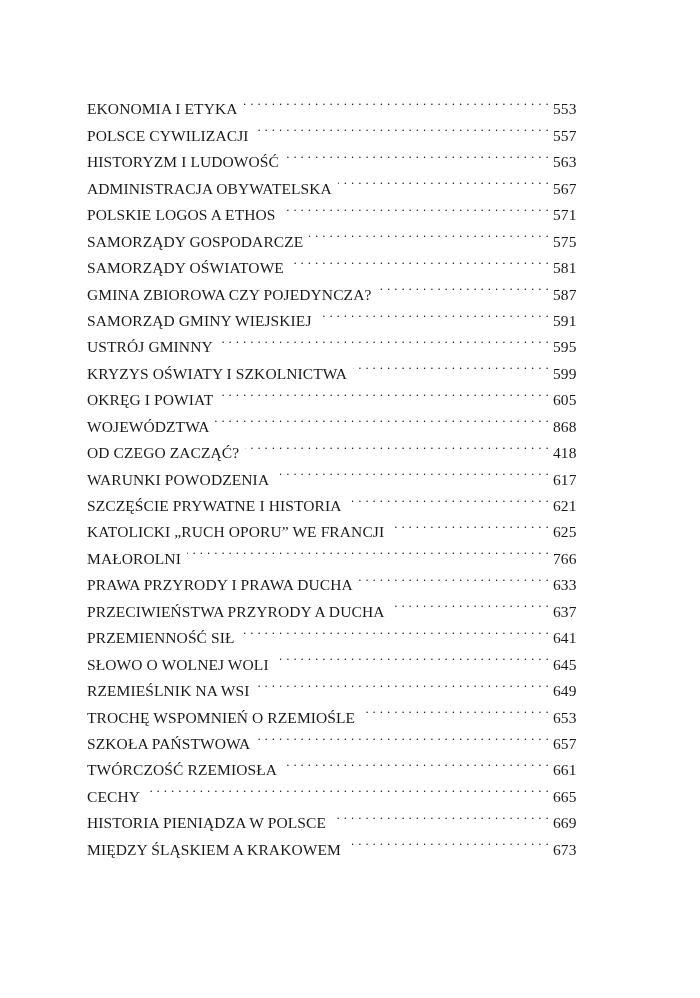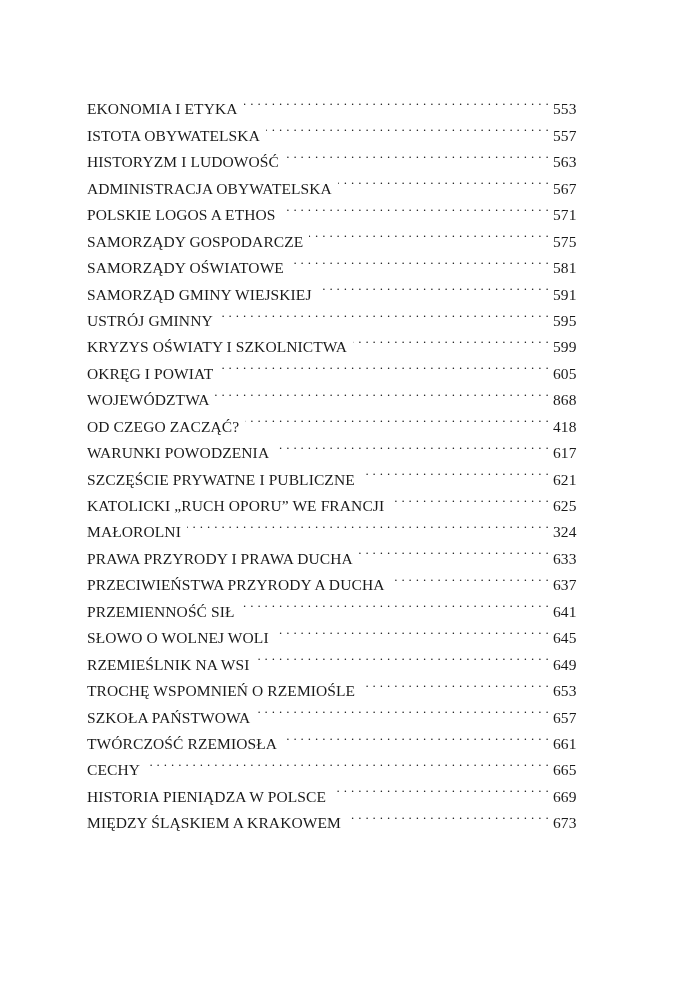--- a/index.html
+++ b/index.html
@@ -76,21 +76,21 @@
 
 <div class="page">
   <ul class="toc" id="toc">
 
   <li class="toc-entry">
     <span class="toc-title">EKONOMIA I ETYKA</span>
     <span class="toc-leader"></span>
     <span class="toc-page">553</span>
   </li>
       <li class="toc-entry">
-    <span class="toc-title">ISTOTA OBYWATELSKA</span>
+    <span class="toc-title">POLSCE CYWILIZACJI</span>
     <span class="toc-leader"></span>
     <span class="toc-page">557</span>
   </li>
       <li class="toc-entry">
     <span class="toc-title">HISTORYZM I LUDOWOŚĆ</span>
     <span class="toc-leader"></span>
     <span class="toc-page">563</span>
   </li>
       <li class="toc-entry">
     <span class="toc-title">ADMINISTRACJA OBYWATELSKA</span>
@@ -106,20 +106,25 @@
     <span class="toc-title">SAMORZĄDY GOSPODARCZE</span>
     <span class="toc-leader"></span>
     <span class="toc-page">575</span>
   </li>
       <li class="toc-entry">
     <span class="toc-title">SAMORZĄDY OŚWIATOWE</span>
     <span class="toc-leader"></span>
     <span class="toc-page">581</span>
   </li>
       <li class="toc-entry">
+    <span class="toc-title">GMINA ZBIOROWA CZY POJEDYNCZA?</span>
+    <span class="toc-leader"></span>
+    <span class="toc-page">587</span>
+  </li>
+      <li class="toc-entry">
     <span class="toc-title">SAMORZĄD GMINY WIEJSKIEJ</span>
     <span class="toc-leader"></span>
     <span class="toc-page">591</span>
   </li>
       <li class="toc-entry">
     <span class="toc-title">USTRÓJ GMINNY</span>
     <span class="toc-leader"></span>
     <span class="toc-page">595</span>
   </li>
       <li class="toc-entry">
@@ -141,33 +146,33 @@
     <span class="toc-title">OD CZEGO ZACZĄĆ?</span>
     <span class="toc-leader"></span>
     <span class="toc-page">418</span>
   </li>
       <li class="toc-entry">
     <span class="toc-title">WARUNKI POWODZENIA</span>
     <span class="toc-leader"></span>
     <span class="toc-page">617</span>
   </li>
       <li class="toc-entry">
-    <span class="toc-title">SZCZĘŚCIE PRYWATNE I PUBLICZNE</span>
+    <span class="toc-title">SZCZĘŚCIE PRYWATNE I HISTORIA</span>
     <span class="toc-leader"></span>
     <span class="toc-page">621</span>
   </li>
       <li class="toc-entry">
     <span class="toc-title">KATOLICKI „RUCH OPORU” WE FRANCJI</span>
     <span class="toc-leader"></span>
     <span class="toc-page">625</span>
   </li>
       <li class="toc-entry">
     <span class="toc-title">MAŁOROLNI</span>
     <span class="toc-leader"></span>
-    <span class="toc-page">324</span>
+    <span class="toc-page">766</span>
   </li>
       <li class="toc-entry">
     <span class="toc-title">PRAWA PRZYRODY I PRAWA DUCHA</span>
     <span class="toc-leader"></span>
     <span class="toc-page">633</span>
   </li>
       <li class="toc-entry">
     <span class="toc-title">PRZECIWIEŃSTWA PRZYRODY A DUCHA</span>
     <span class="toc-leader"></span>
     <span class="toc-page">637</span>

